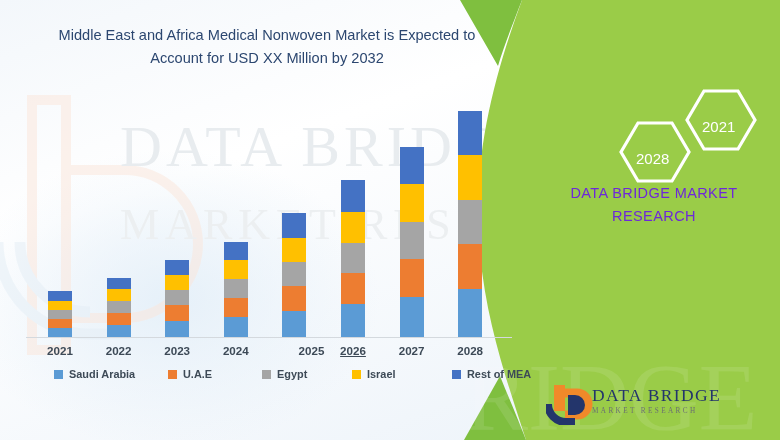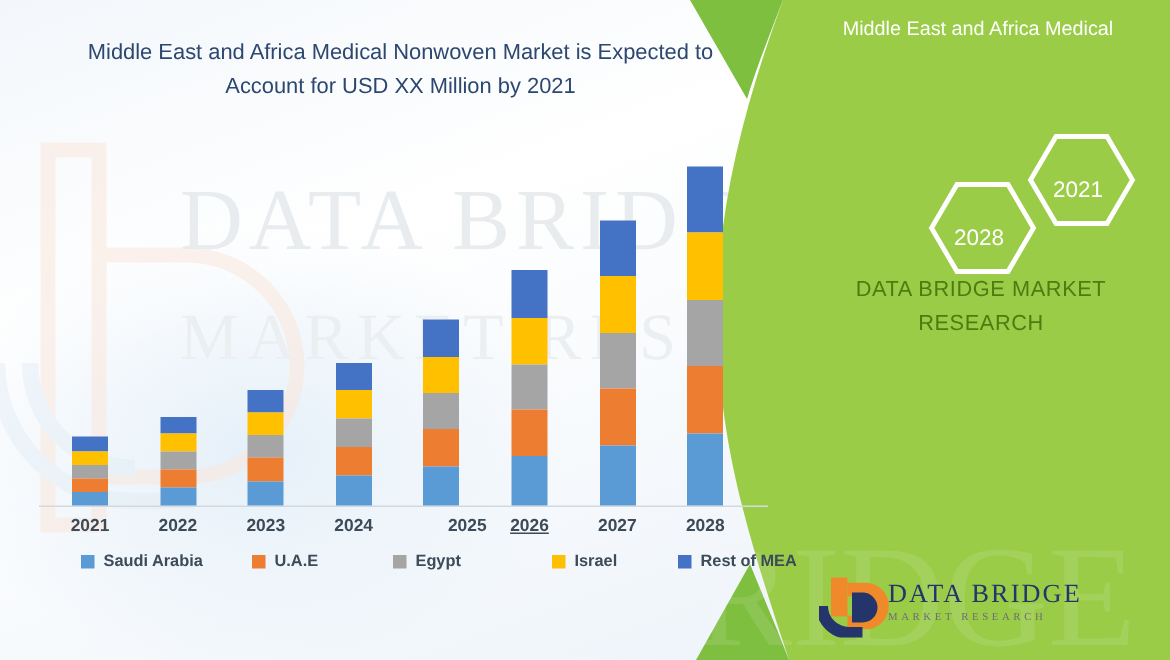--- a/index.html
+++ b/index.html
@@ -28,21 +28,21 @@
   
   .green{position:absolute;right:0;top:0;width:320px;height:440px;overflow:hidden;}
   .green svg{display:block;}
   .green-title{position:absolute;left:530px;top:8px;width:244px;text-align:center;
     color:#ffffff;font-size:13.2px;line-height:21px;font-weight:400;}
   .hexwrap{position:absolute;left:592px;top:88px;width:180px;height:100px;}
   .hex-label{position:absolute;color:#ffffff;font-size:15px;}
   .hex-2021{left:110px;top:30px;}
   .hex-2028{left:44px;top:62px;}
   .dbmr-line{position:absolute;left:530px;top:182px;width:248px;text-align:center;
-    color:#4d7c0f;font-size:14.5px;line-height:23px;letter-spacing:.4px;}
+    color:#6d28d9;font-size:14.5px;line-height:23px;letter-spacing:.4px;}
 
   
   .logo{position:absolute;left:546px;top:383px;width:200px;height:42px;}
   .logo-txt{position:absolute;left:592px;top:385px;}
   .logo-main{font-family:"Liberation Serif","DejaVu Serif",serif;
     font-size:17.5px;letter-spacing:1.4px;color:#23356b;}
   .logo-sub{font-family:"Liberation Serif","DejaVu Serif",serif;
     font-size:7.2px;letter-spacing:2.4px;color:#6b6f73;margin-top:1px;}
 
   
@@ -92,21 +92,20 @@
       <path d="M62 0 C 52 26, 44 46, 38 66 L 0 0 Z" fill="#7fbf3f"></path>
       <path d="M66 440 C 56 414, 48 396, 40 376 L 4 440 Z" fill="#7fbf3f"></path>
 
       <g opacity="0.10" fill="#ffffff" font-family="Liberation Serif, serif" font-size="96">
         <text x="-60" y="430">BRIDGE</text>
       </g>
     </svg>
   </div>
 
   <div class="green-title">
-    <div>Middle East and Africa Medical</div>
   </div>
 
   <div class="hexwrap">
     <svg width="180" height="110" viewBox="0 0 180 110">
       <polygon points="112,3 146,3 163,32 146,61 112,61 95,32" fill="none" stroke="#ffffff" stroke-width="3.2"></polygon>
       <polygon points="46,35 80,35 97,64 80,93 46,93 29,64" fill="none" stroke="#ffffff" stroke-width="3.2"></polygon>
     </svg>
     <span class="hex-label hex-2021">2021</span>
     <span class="hex-label hex-2028">2028</span>
   </div>
@@ -122,21 +121,21 @@
       <path d="M19 10 h12 a11 11 0 0 1 0 22 h-12" fill="none" stroke="#f0892a" stroke-width="9"></path>
       <path d="M2 21 a18 18 0 0 0 18 18 h9" fill="none" stroke="#23356b" stroke-width="8"></path>
       <path d="M22 12 h7 a10 10 0 0 1 0 20 h-7 z" fill="#23356b"></path>
     </svg>
   </div>
   <div class="logo-txt">
     <div class="logo-main">DATA BRIDGE</div>
     <div class="logo-sub">MARKET RESEARCH</div>
   </div>
 
-  <div class="chart-title">Middle East and Africa Medical Nonwoven Market is Expected to Account for USD XX Million by 2021</div>
+  <div class="chart-title">Middle East and Africa Medical Nonwoven Market is Expected to Account for USD XX Million by 2032</div>
 
   <div class="plot">
     <div class="axis"></div>
     <div id="bars">
         <div class="bar" style="left: 48px;">
           <div class="seg" style="height: 10px; background: rgb(68, 114, 196);"></div>
           <div class="seg" style="height: 9px; background: rgb(255, 192, 0);"></div>
           <div class="seg" style="height: 9px; background: rgb(165, 165, 165);"></div>
           <div class="seg" style="height: 9px; background: rgb(237, 125, 49);"></div>
           <div class="seg" style="height: 9px; background: rgb(91, 155, 213);"></div>
@@ -209,21 +208,21 @@
         <span class="lg-label">Saudi Arabia</span>
       </div>
       <div class="lg-item" style="position: absolute; left: 128px;">
         <span class="lg-swatch" style="background: rgb(237, 125, 49);"></span>
         <span class="lg-label">U.A.E</span>
       </div>
       <div class="lg-item" style="position: absolute; left: 222px; justify-content: flex-end;">
         <span class="lg-swatch" style="background: rgb(165, 165, 165);"></span>
         <span class="lg-label">Egypt</span>
       </div>
-      <div class="lg-item" style="position: absolute; left: 328px;">
+      <div class="lg-item" style="position: absolute; left: 312px;">
         <span class="lg-swatch" style="background: rgb(255, 192, 0);"></span>
         <span class="lg-label">Israel</span>
       </div>
       <div class="lg-item" style="position: absolute; left: 412px;">
         <span class="lg-swatch" style="background: rgb(68, 114, 196);"></span>
         <span class="lg-label">Rest of MEA</span>
       </div>
     </div>
 
 </div>

